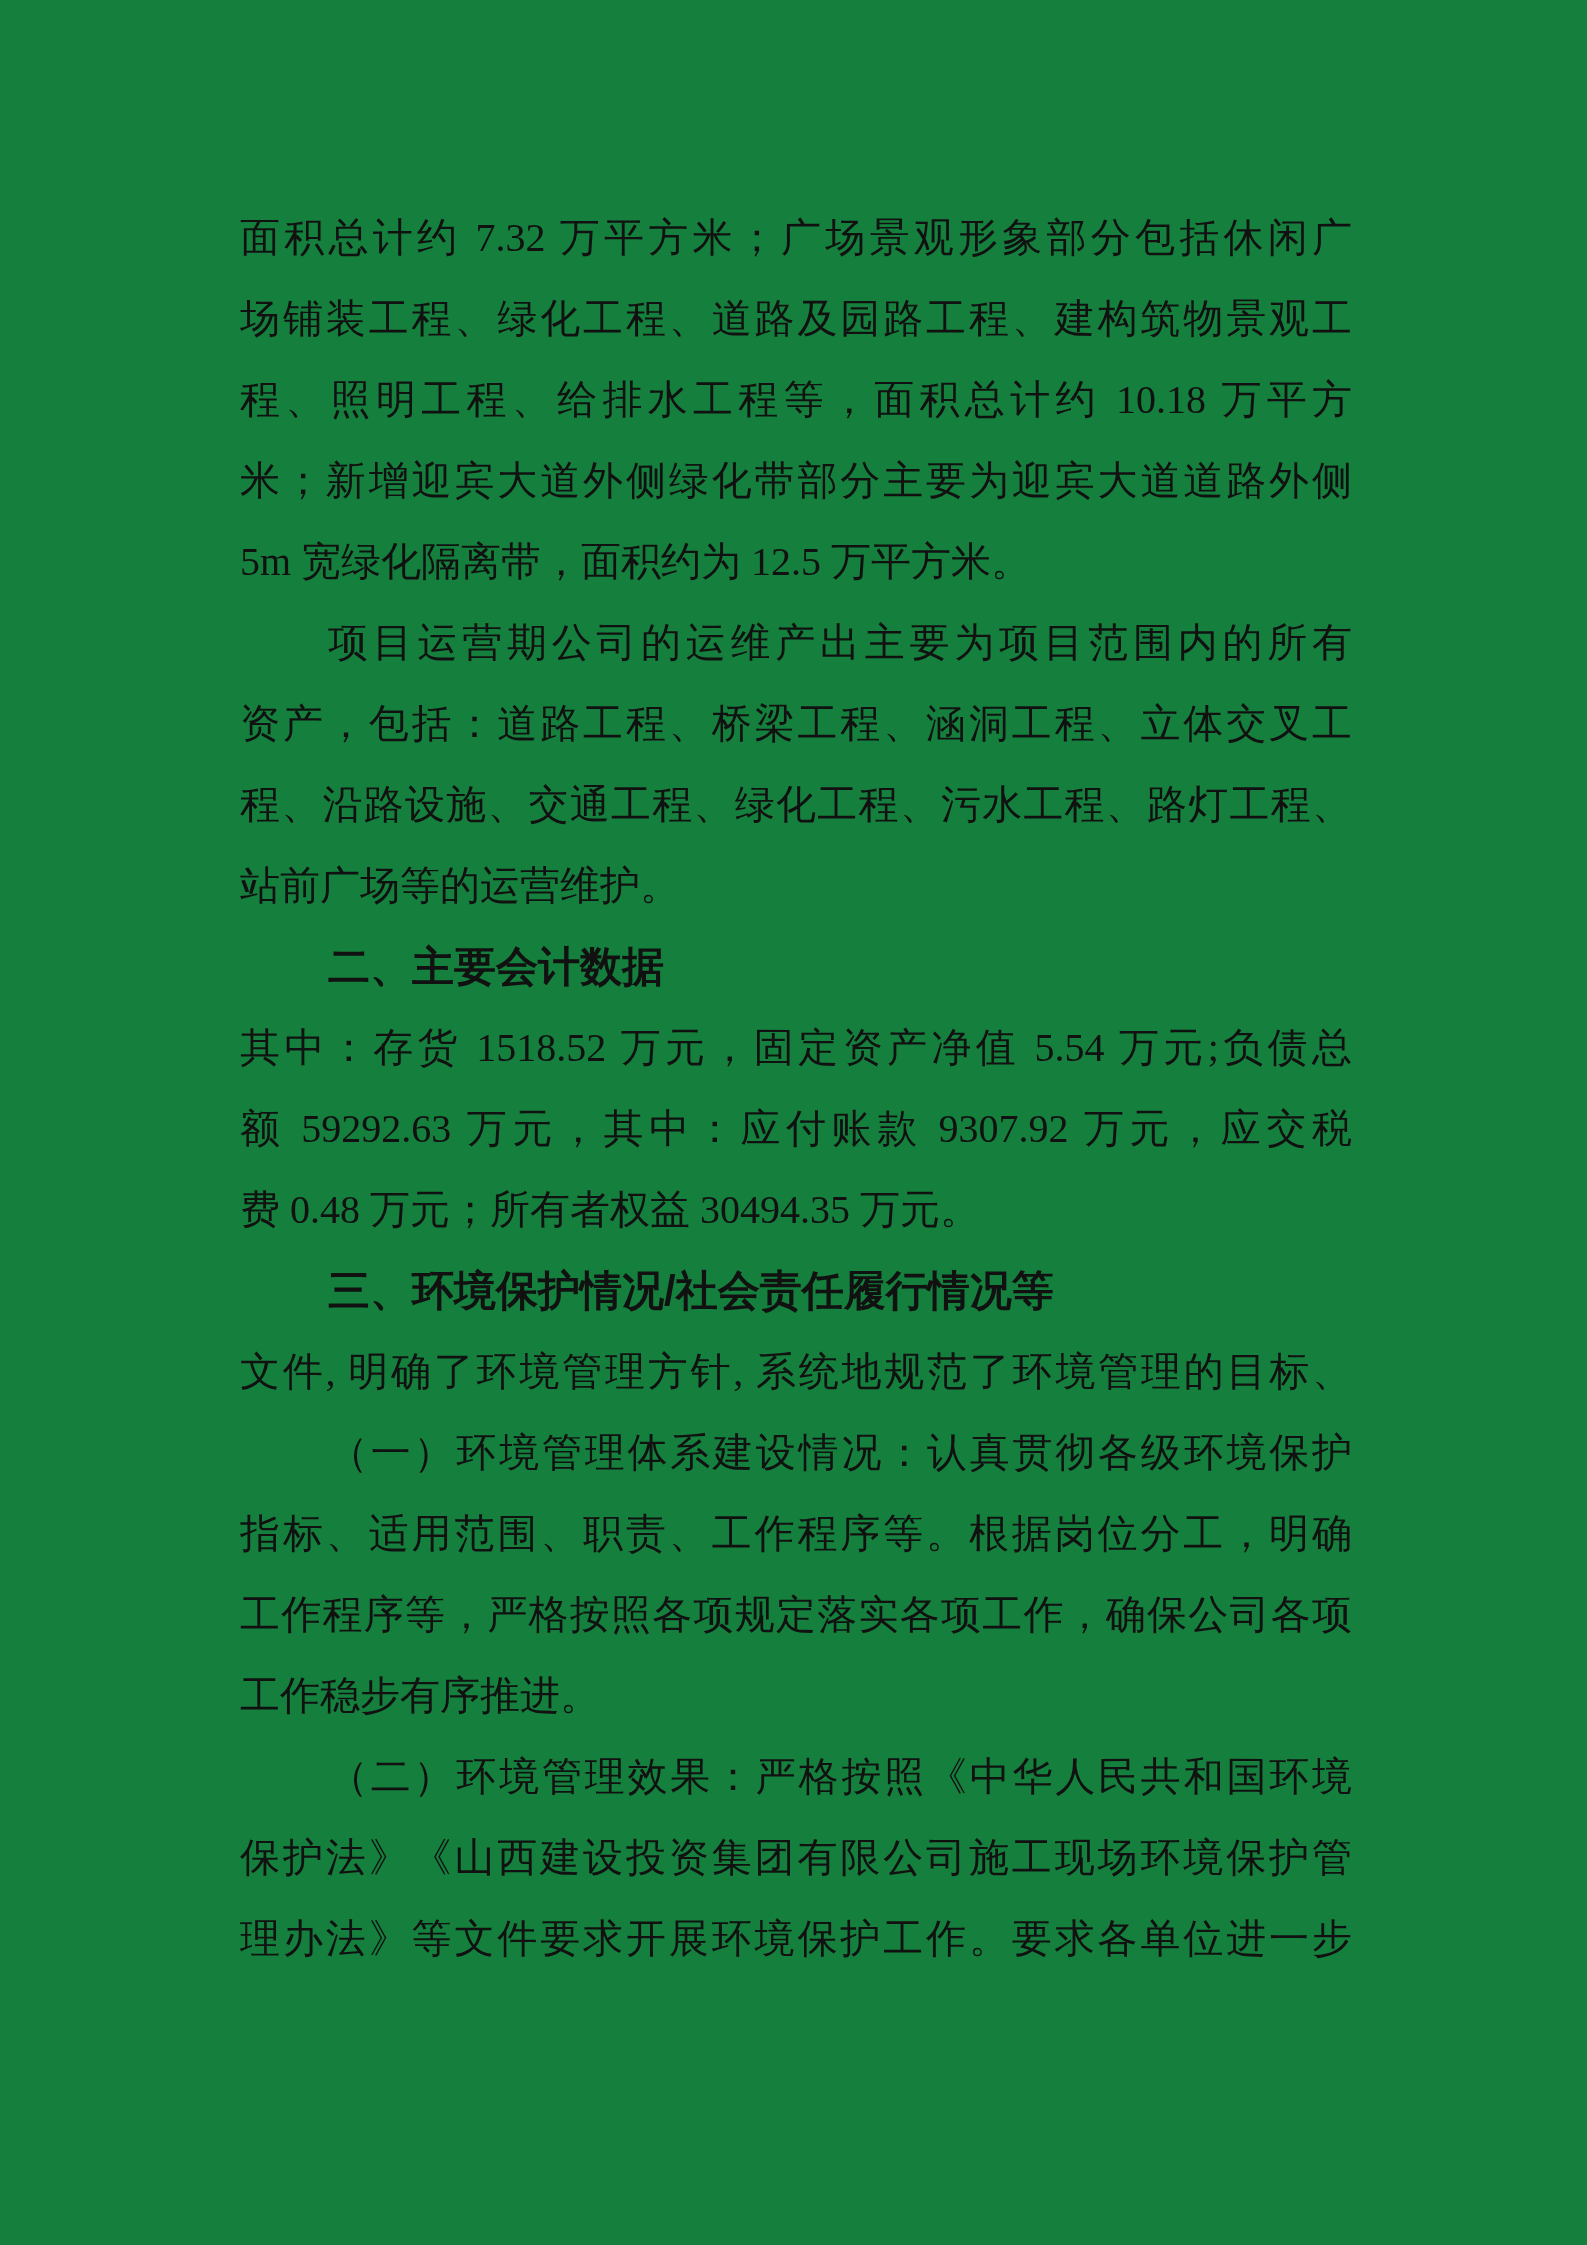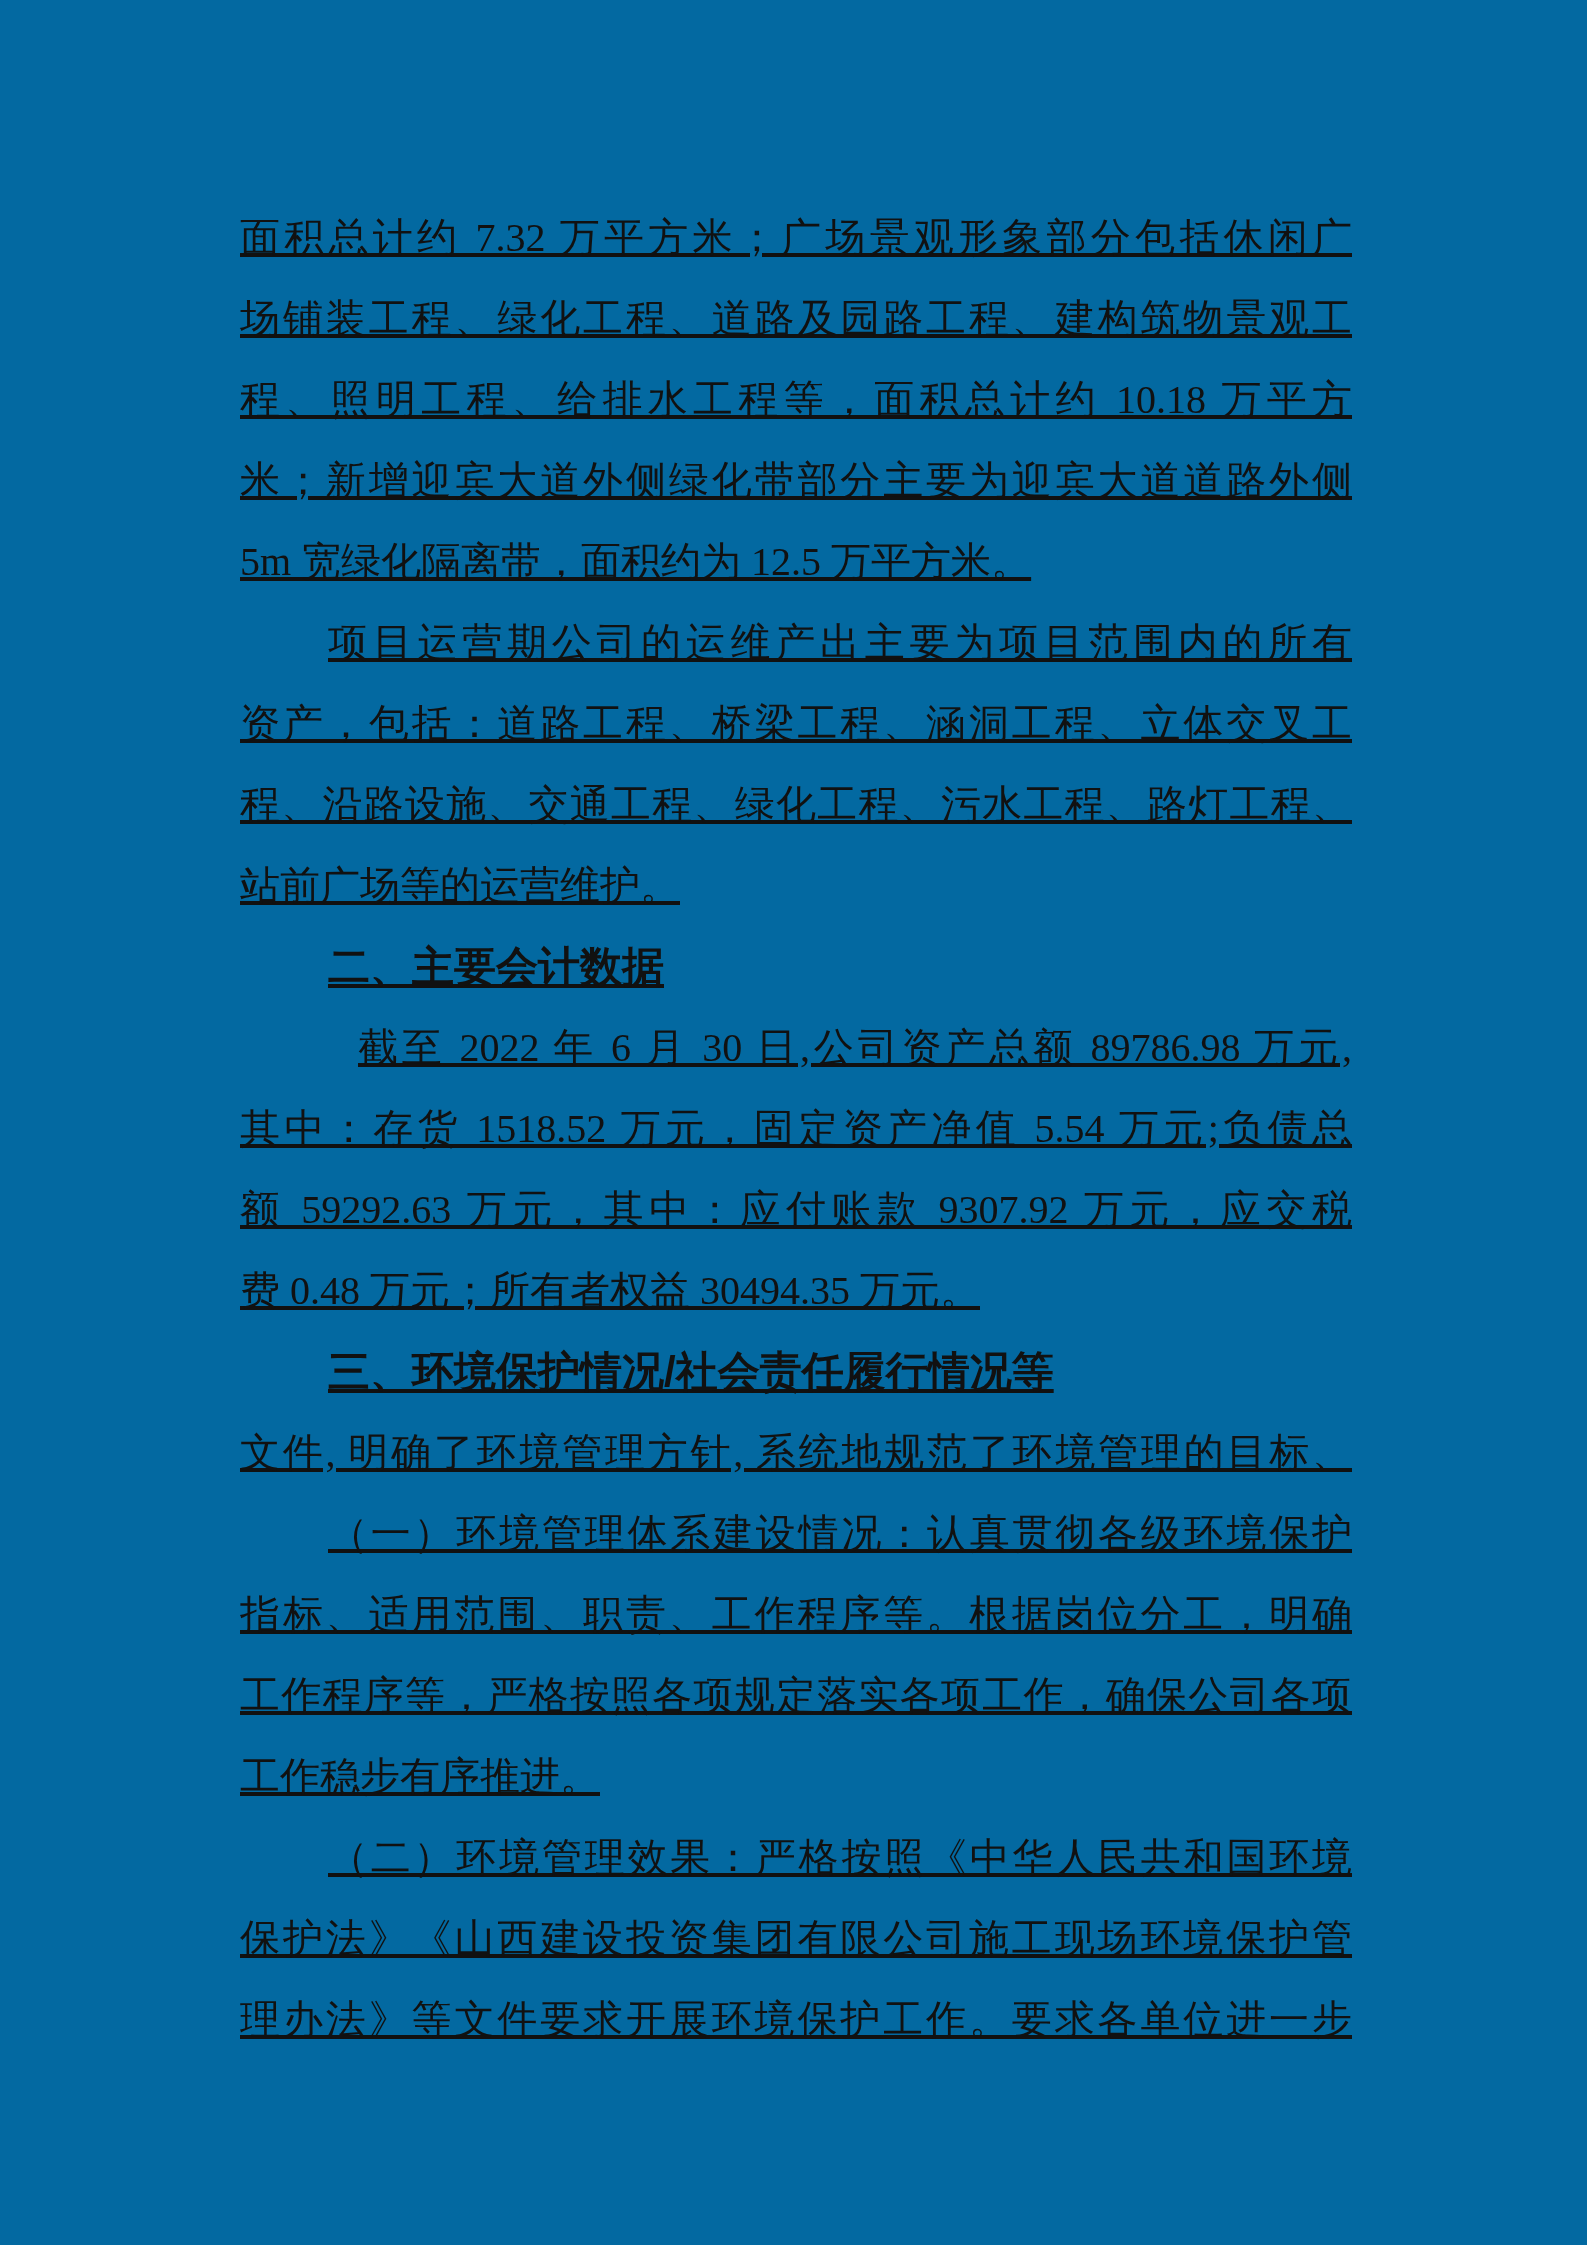--- a/index.html
+++ b/index.html
@@ -4,26 +4,25 @@
 <style>
   html, body {
     margin: 0;
     padding: 0;
     background: #ffffff;
   }
   .page {
     position: relative;
     width: 1587px;
     height: 2245px;
-    background: #0369a1;
+    background: #15803d;
     box-sizing: border-box;
     padding: 197px 235px 0 240px;
     color: #111111;
     overflow: hidden;
-    text-decoration: underline;
   }
   .doc-body {
     width: 1112px;
   }
   .para {
     margin: 0;
     padding: 0;
   }
   .line {
     font-family: "Liberation Serif", "DejaVu Serif", serif;
@@ -75,21 +74,20 @@
     <div class="para">
       <div class="line indent-2">项目运营期公司的运维产出主要为项目范围内的所有</div>
       <div class="line">资产，包括：道路工程、桥梁工程、涵洞工程、立体交叉工</div>
       <div class="line">程、沿路设施、交通工程、绿化工程、污水工程、路灯工程、</div>
       <div class="line last">站前广场等的运营维护。</div>
     </div>
 
     <div class="heading">二、主要会计数据</div>
 
     <div class="para">
-      <div class="line indent-3">截至 2022 年 6 月 30 日,公司资产总额 89786.98 万元,</div>
       <div class="line">其中：存货 1518.52 万元，固定资产净值 5.54 万元;负债总</div>
       <div class="line">额 59292.63 万元，其中：应付账款 9307.92 万元，应交税</div>
       <div class="line last">费 0.48 万元；所有者权益 30494.35 万元。</div>
     </div>
 
     <div class="heading">三、环境保护情况/社会责任履行情况等</div>
 
     <div class="para">
       <div class="line">文件, 明确了环境管理方针, 系统地规范了环境管理的目标、</div>
       <div class="line indent-2">（一）环境管理体系建设情况：认真贯彻各级环境保护</div>

